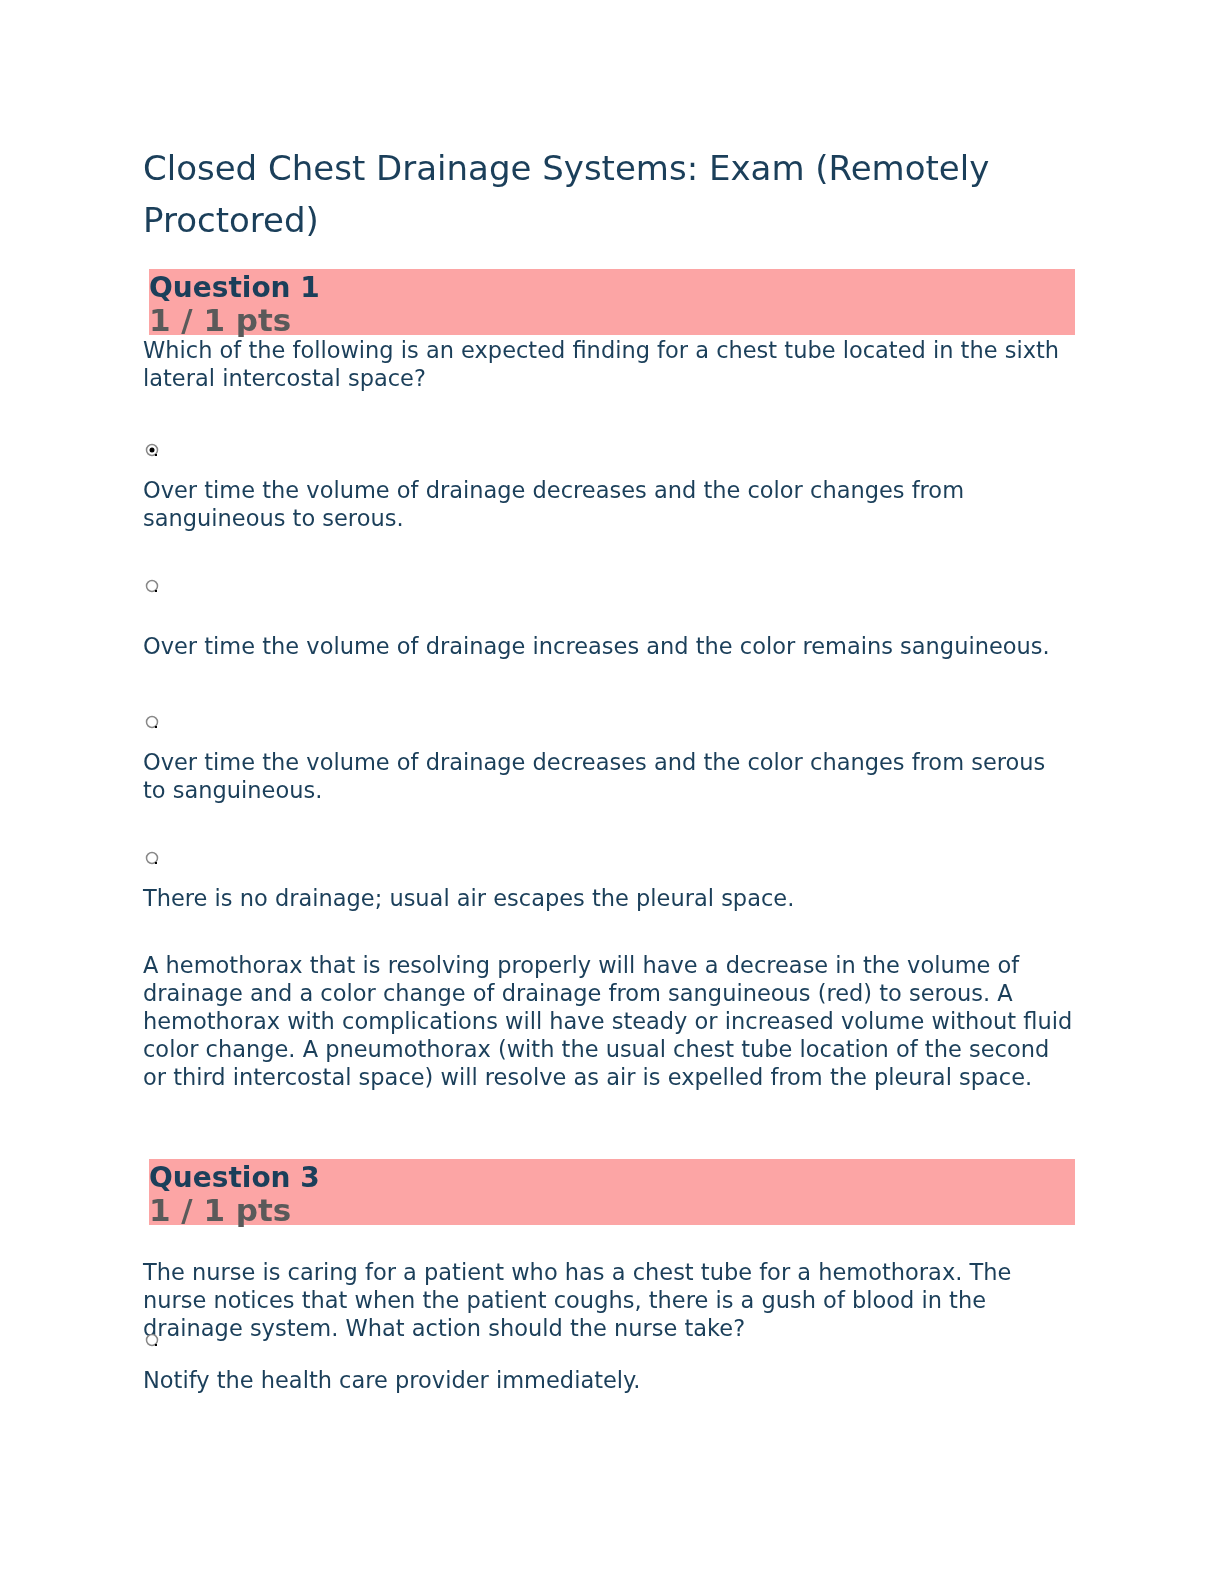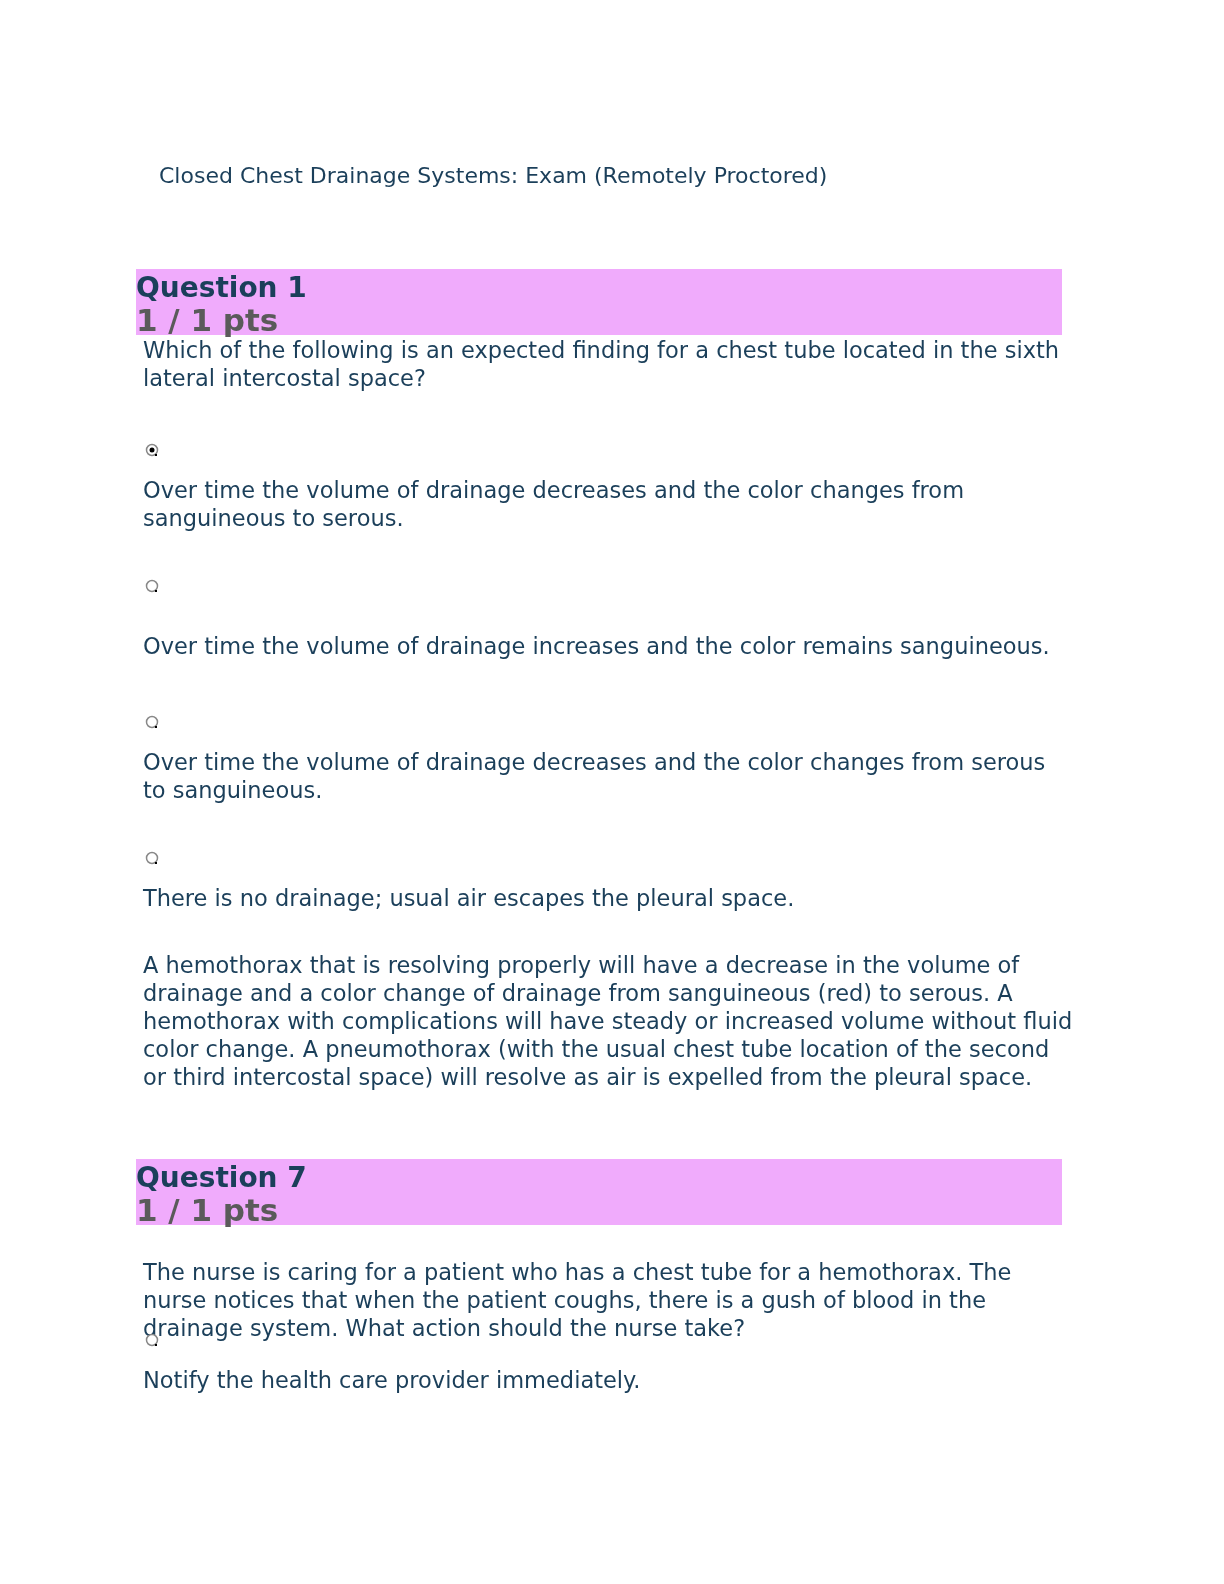--- a/index.html
+++ b/index.html
@@ -1,20 +1,20 @@
 <!DOCTYPE html>
 <html><head>
 <meta charset="utf-8">
 <style>
   html, body { margin:0; padding:0; background:#ffffff; }
   body { width:1224px; height:1584px; position:relative; overflow:hidden;
          font-family:"DejaVu Sans", sans-serif; color:#1b3f5a; }
   .page-title { position:absolute; left:143px; top:142px; width:940px;
-         font-size:22px; line-height:36px; font-weight:normal; margin:16px; color:#1b3f5a; }
-  .q-header { position:absolute; left:136px; width:926px; background:#f0abfc; }
+         font-size:34px; line-height:52px; font-weight:normal; margin:0; color:#1b3f5a; }
+  .q-header { position:absolute; left:149px; width:926px; background:#fca5a5; }
   .q-title { font-size:28px; font-weight:bold; line-height:34px; color:#1b3f5a; padding-top:2px; }
   .q-pts { font-size:31px; font-weight:bold; line-height:30px; color:#5a5a5a; }
   .text { position:absolute; left:143px; width:930px; font-size:22.5px; line-height:28px; color:#1b3f5a; }
   .radio { position:absolute; left:145px; width:14px; height:14px; }
   .radio svg { display:block; }
 </style>
 </head>
 <body>
 
 <h1 class="page-title">Closed Chest Drainage Systems: Exam (Remotely Proctored)</h1>
@@ -54,21 +54,21 @@
   <svg width="14" height="14" viewBox="0 0 14 14">
       <circle cx="7" cy="7" r="5.5" fill="#fff" stroke="#888" stroke-width="1.5"></circle>
       <rect x="10" y="11" width="2" height="2" fill="#000"></rect>
     </svg>
 </div>
 <div class="text" style="top:884px;">There is no drainage; usual air escapes the pleural space.</div>
 
 <div class="text" style="top:951px;">A hemothorax that is resolving properly will have a decrease in the volume of drainage and a color change of drainage from sanguineous (red) to serous. A hemothorax with complications will have steady or increased volume without fluid color change. A pneumothorax (with the usual chest tube location of the second or third intercostal space) will resolve as air is expelled from the pleural space.</div>
 
 <div class="q-header" style="top:1159px;height:66px;">
-  <div class="q-title">Question 7</div>
+  <div class="q-title">Question 3</div>
   <div class="q-pts">1 / 1 pts</div>
 </div>
 <div class="text" style="top:1258px;">The nurse is caring for a patient who has a chest tube for a hemothorax. The nurse notices that when the patient coughs, there is a gush of blood in the drainage system. What action should the nurse take?</div>
 
 <div class="radio" style="top:1333px;">
   <svg width="14" height="14" viewBox="0 0 14 14">
       <circle cx="7" cy="7" r="5.5" fill="#fff" stroke="#888" stroke-width="1.5"></circle>
       <rect x="10" y="11" width="2" height="2" fill="#000"></rect>
     </svg>
 </div>

